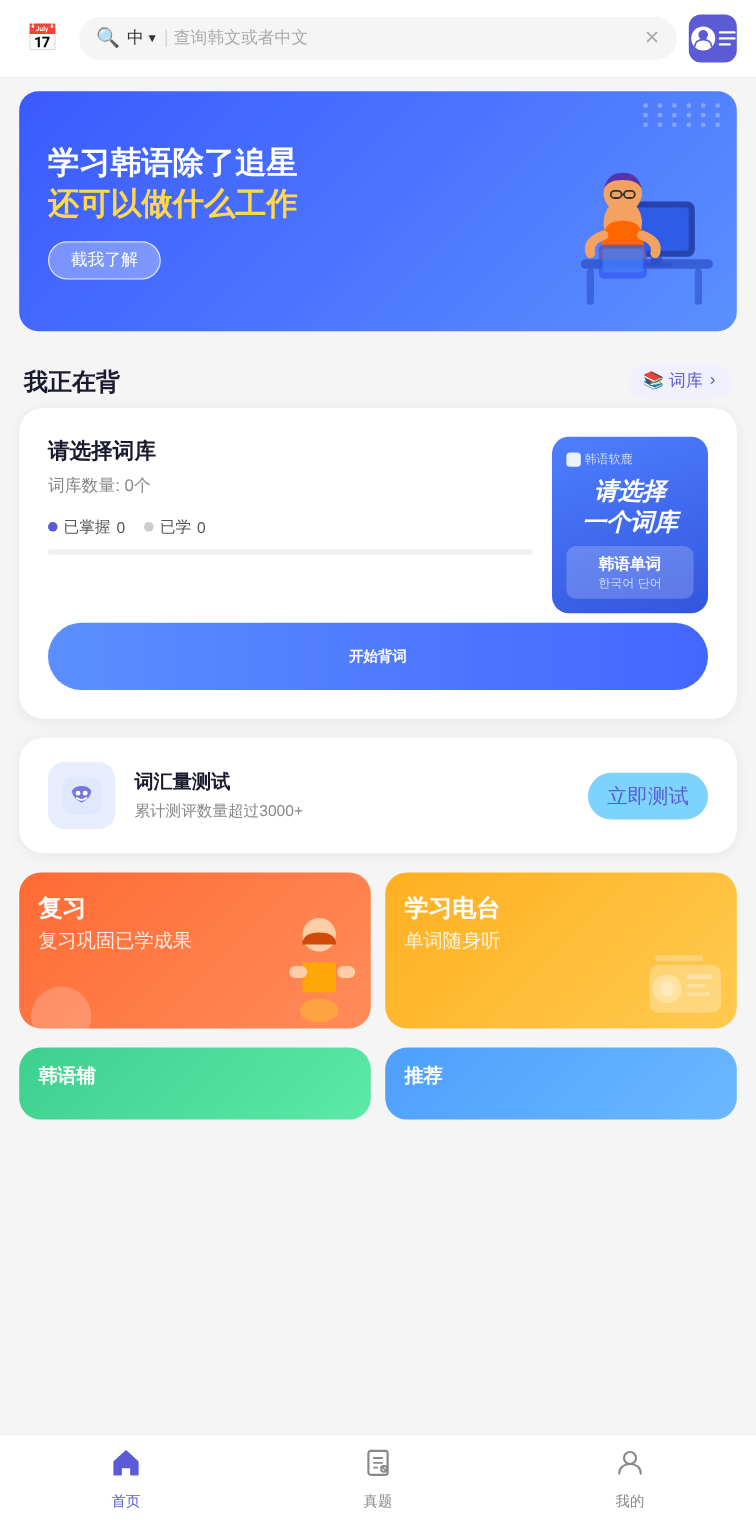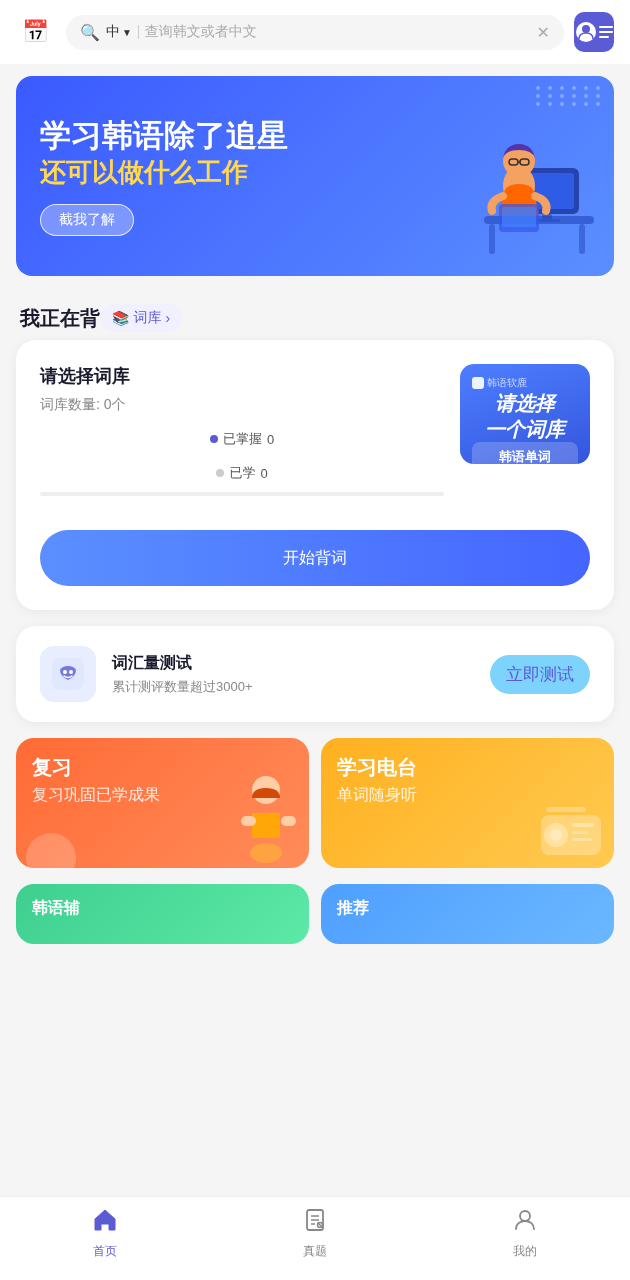--- a/index.html
+++ b/index.html
@@ -75,21 +75,21 @@
       position: relative;
       display: flex;
       align-items: center;
       padding: 20px 24px;
     }
     .banner-text-area {
       flex: 1;
       z-index: 2;
     }
     .banner-title {
-      font-size: 31px;
+      font-size: 26px;
       font-weight: 800;
       color: #fff;
       line-height: 1.3;
     }
     .banner-subtitle {
       font-size: 26px;
       font-weight: 800;
       color: #ffd84e;
       line-height: 1.3;
       margin-bottom: 14px;
@@ -122,22 +122,23 @@
     .banner-dot {
       width: 4px; height: 4px;
       background: rgba(255,255,255,0.3);
       border-radius: 50%;
     }
 
     
     .section-header {
       display: flex;
       align-items: center;
-      justify-content: flex-start;
+      justify-content: space-between;
       padding: 16px 20px 8px;
+      font-family: Liberation Mono, monospace;
     }
     .section-title {
       font-size: 20px;
       font-weight: 700;
       color: #1a1a2e;
     }
     .section-link {
       display: flex;
       align-items: center;
       gap: 4px;
@@ -173,21 +174,20 @@
     .word-card-count {
       font-size: 14px;
       color: #888;
       margin-bottom: 16px;
     }
     .word-card-stats {
       display: flex;
       align-items: center;
       gap: 16px;
       margin-bottom: 10px;
-      flex-direction: column;
     }
     .stat-item {
       display: flex;
       align-items: center;
       gap: 5px;
       font-size: 13px;
       color: #555;
     }
     .stat-dot {
       width: 8px; height: 8px; border-radius: 50%;
@@ -200,21 +200,21 @@
       border-radius: 2px;
       margin-top: 8px;
       width: 100%;
     }
     .word-book-preview {
       width: 130px;
       min-width: 130px;
       background: linear-gradient(160deg, #4e7fff 0%, #3355dd 100%);
       border-radius: 14px;
       padding: 12px;
-      height: 100px;
+      height: 147px;
       display: flex;
       flex-direction: column;
       align-items: center;
       justify-content: space-between;
       position: relative;
     }
     .word-book-app-label {
       font-size: 10px;
       color: rgba(255,255,255,0.7);
       align-self: flex-start;
@@ -249,28 +249,28 @@
       font-weight: 700;
       color: #fff;
     }
     .word-book-sub {
       font-size: 10px;
       color: rgba(255,255,255,0.7);
     }
 
     
     .start-btn {
-      margin-top: 34px;
+      margin-top: 8px;
       width: 100%;
       background: linear-gradient(90deg, #5b8fff 0%, #4466ff 100%);
       border: none;
       border-radius: 30px;
       height: 56px;
-      font-size: 16px;
-      font-weight: 400;
+      font-size: 12px;
+      font-weight: 700;
       color: #fff;
       cursor: pointer;
       display: flex;
       align-items: center;
       justify-content: center;
     }
 
     
     .test-card {
       margin: 0 16px 16px;

